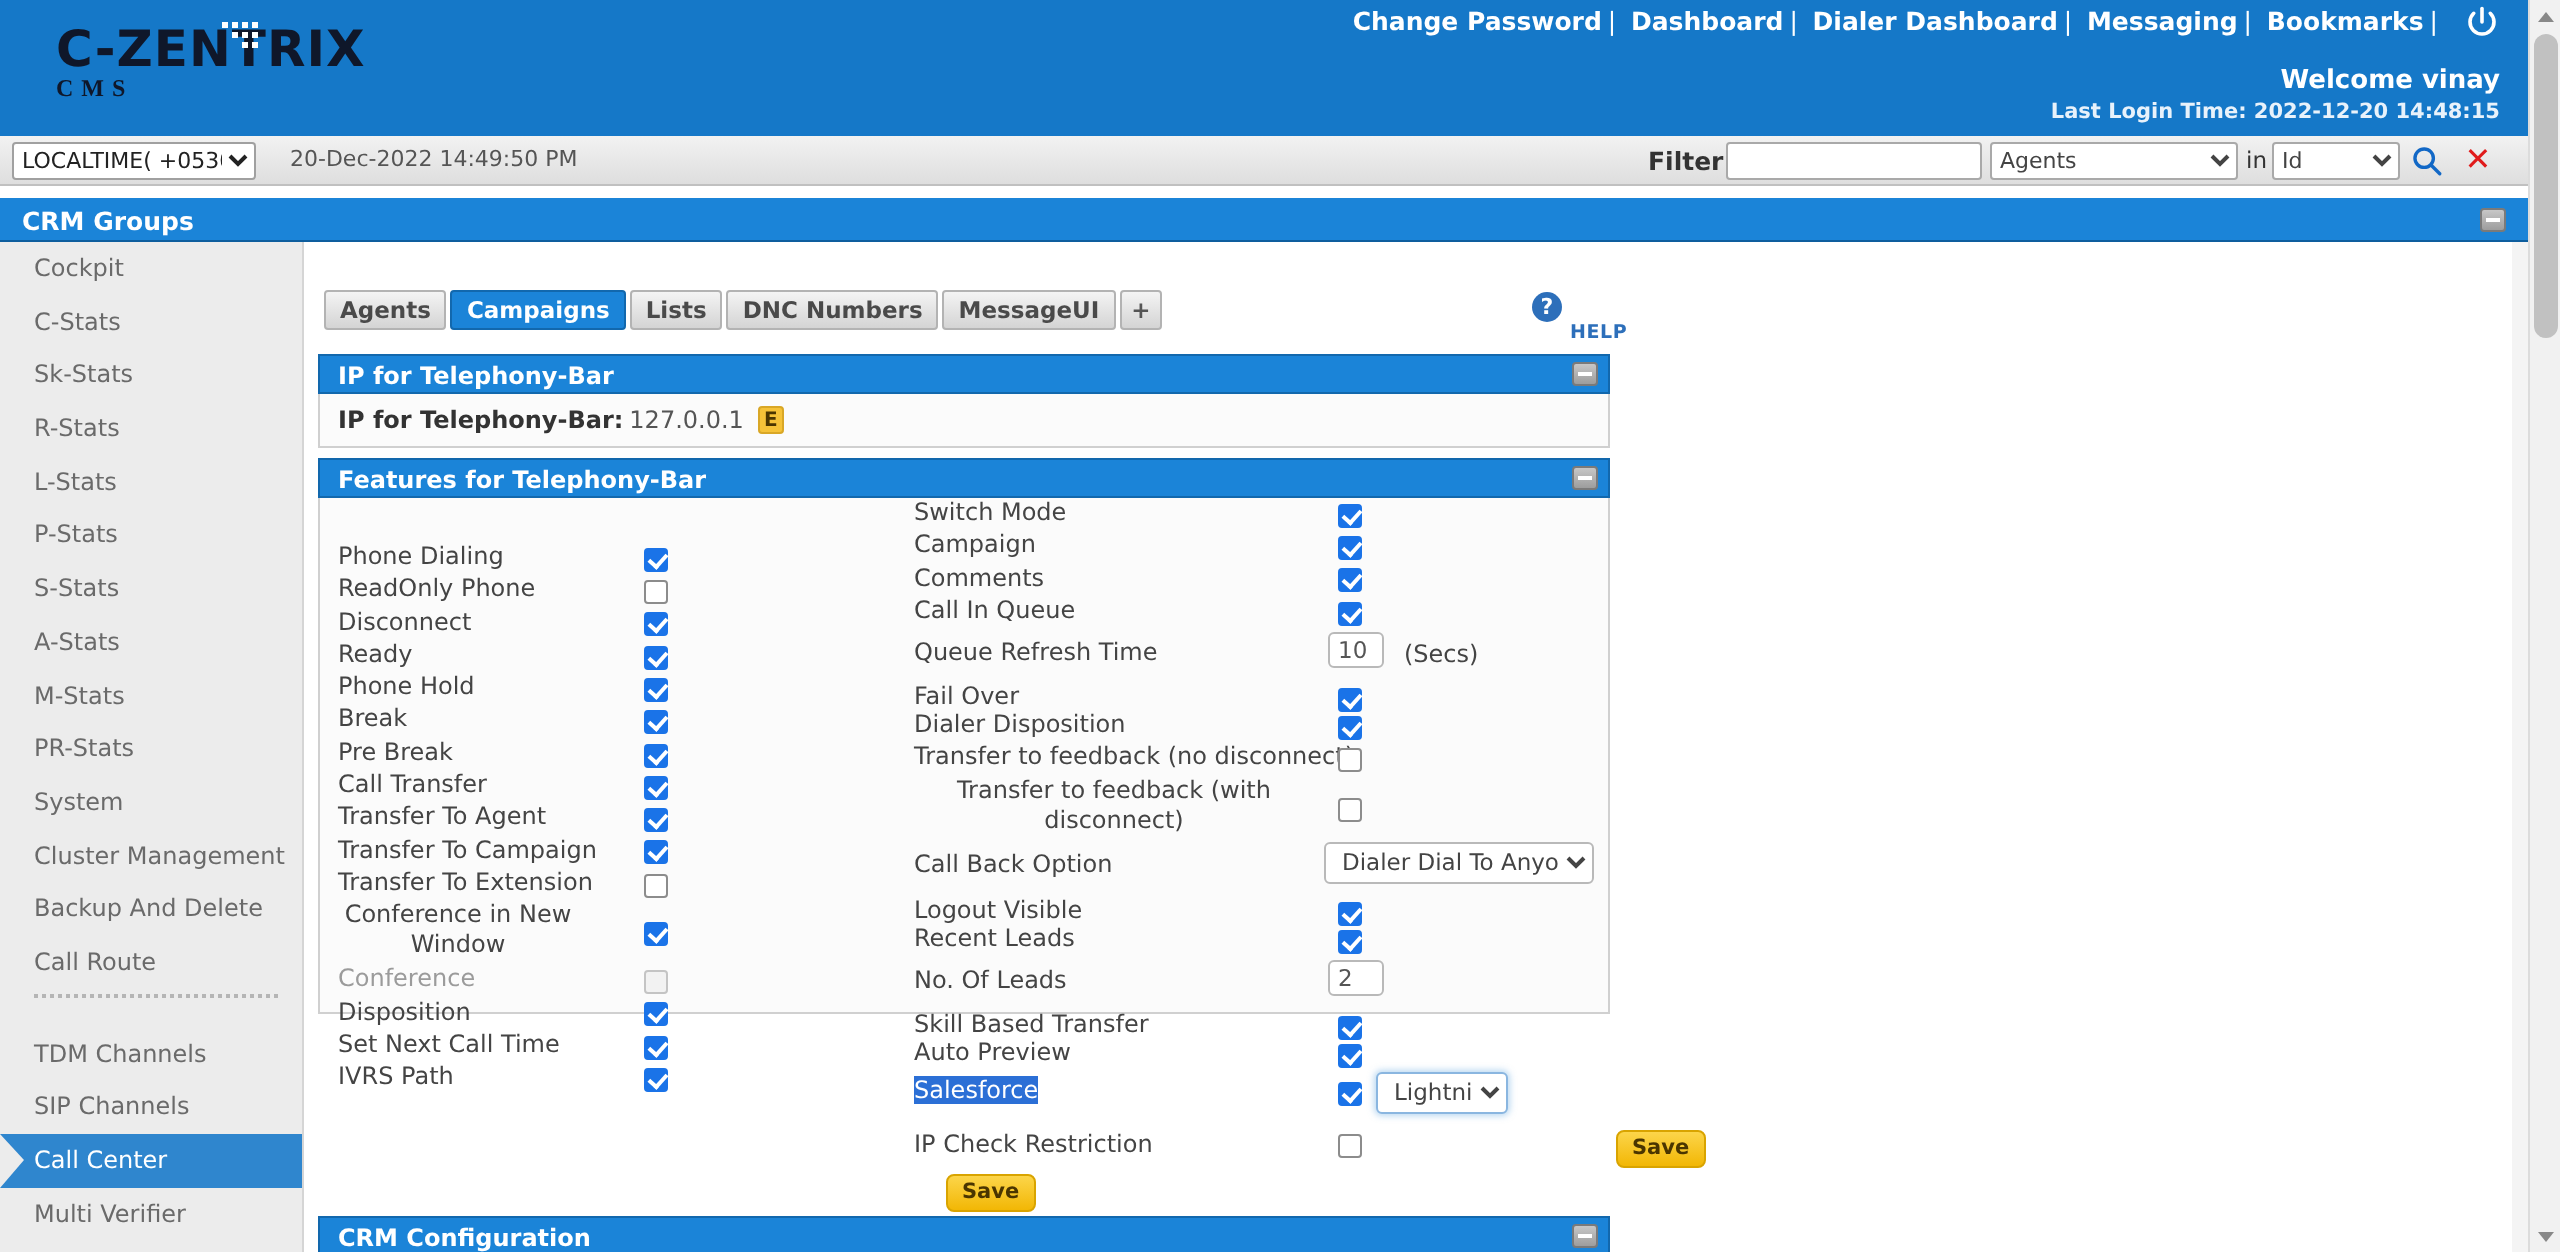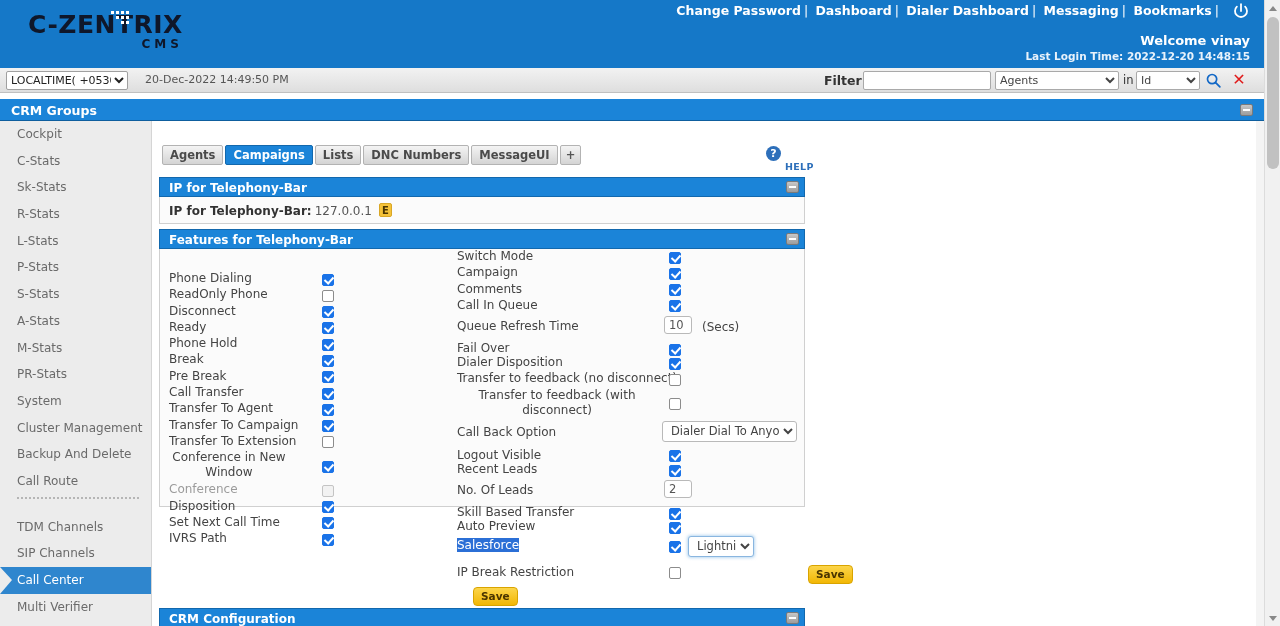--- a/index.html
+++ b/index.html
@@ -18,21 +18,21 @@
   .header {
     position: absolute; left: 0; top: 0; width: 1264px; height: 68px;
     background: #1578c8;
   }
   .logo {
     position: absolute; left: 28px; top: 12px;
     color: #0f172a; font-weight: bold; letter-spacing: .5px;
     font-family: "DejaVu Sans", "Liberation Sans", sans-serif;
   }
   .logo-main { font-size: 25px; line-height: 26px; display:block; }
-  .logo-sub { font-size: 12px; display:block; text-align: right; letter-spacing: 4px; margin-top: -1px; }
+  .logo-sub { font-size: 12px; display:block; letter-spacing: 4px; margin-top: -1px; font-family: Liberation Serif, serif; }
   .logo-dots { position:absolute; left:83px; top:-1px; width:22px; height:17px; }
   .logo-dots i { position:absolute; width:3px; height:3px; background:#fff; display:block; }
 
   .topnav {
     position: absolute; right: 42px; top: 3px;
     color: #fff; font-size: 12.5px; font-weight: bold;
     white-space: nowrap;
   }
   .topnav a { color:#fff; text-decoration:none; }
   .topnav .sep { margin: 0 3px; font-weight: normal; }
@@ -452,21 +452,21 @@
           <div class="frow" style="min-height:26px;padding-top:2px">
             <span class="lab hl-sel">Salesforce</span>
             <span class="ctl" style="left:212px;top:4px"><span class="cb on"></span></span>
             <span class="ctl" style="left:231px;top:0px">
               <select class="selbox focus" style="width:66px">
                 <option>Lightnir</option>
               </select>
             </span>
           </div>
 
-          <div class="frow" style="padding-top:3px"><span class="lab">IP Break Restriction</span><span class="ctl" style="left:212px;top:4px"><span class="cb"></span></span></div>
+          <div class="frow" style="padding-top:3px"><span class="lab">IP Check Restriction</span><span class="ctl" style="left:212px;top:4px"><span class="cb"></span></span></div>
 
           <div class="frow" style="padding-top:8px;padding-left:16px">
             <span class="savebtn">Save</span>
           </div>
         </div>
 
       </div>
     </div>
 
     <div class="panel" id="panel-crm">

